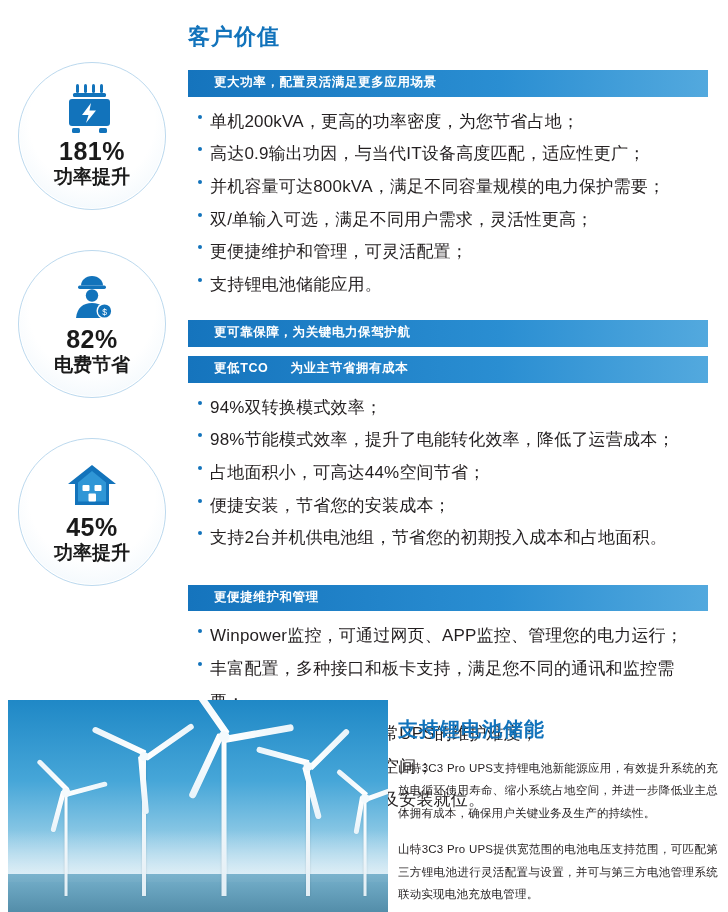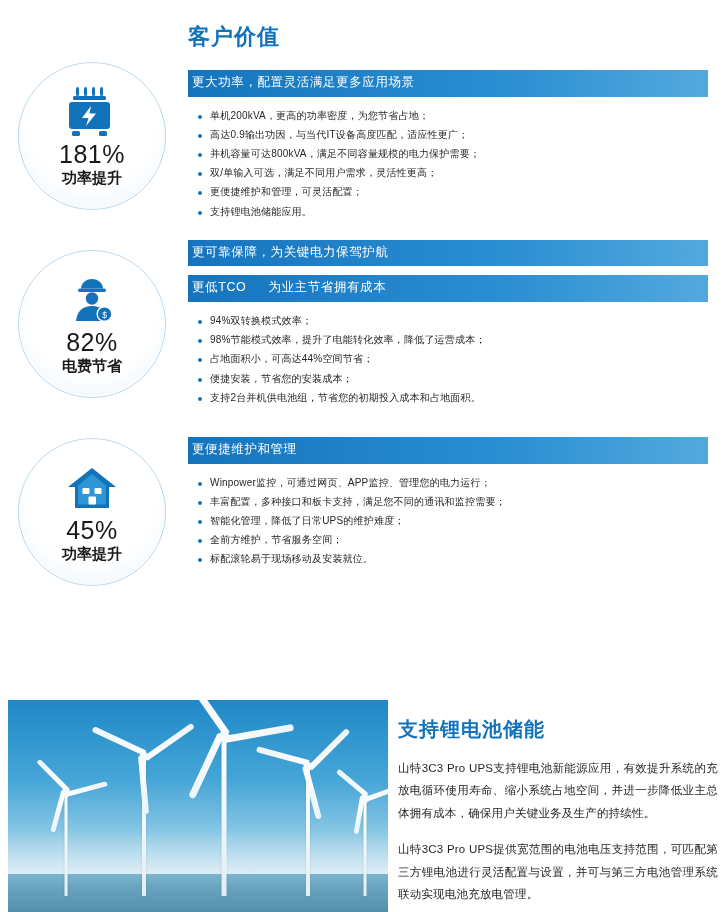--- a/index.html
+++ b/index.html
@@ -44,27 +44,27 @@
   }
   .badge .icon-wrap {
     height: 52px;
     display: flex;
     align-items: flex-end;
     justify-content: center;
     margin-bottom: 4px;
   }
   .badge .pct {
     font-size: 25px;
-    font-weight: normal;
+    font-weight: bold;
     color: #1a1a1a;
     line-height: 1.05;
     letter-spacing: 0.5px;
   }
   .badge .blabel {
-    font-size: 15px;
+    font-size: 19px;
     font-weight: bold;
     color: #1a1a1a;
     line-height: 1.3;
     margin-top: 1px;
   }
 
   
   .content {
     position: absolute;
     left: 188px;
@@ -75,38 +75,38 @@
     font-size: 22px;
     font-weight: bold;
     color: #1273bb;
     letter-spacing: 1px;
     margin: 0 0 18px 0;
   }
   .sec-head {
     background: linear-gradient(to right, #1574bd 0%, #2a8ed2 60%, #53a9de 100%);
     color: #ffffff;
     font-size: 12.5px;
-    font-weight: normal;
-    padding: 5px 10px 6px 4px;
+    font-weight: bold;
+    padding: 5px 10px 6px 26px;
     letter-spacing: 0.6px;
     margin-bottom: 9px;
     line-height: 1.25;
   }
   .sec-head .tco-gap {
     display: inline-block;
     width: 22px;
   }
   ul.bullets {
     list-style: none;
     margin: 0 0 16px 0;
     padding: 0 0 0 10px;
   }
   ul.bullets li {
     position: relative;
-    font-size: 10px;
+    font-size: 17px;
     line-height: 1.92;
     color: #231f20;
     padding-left: 12px;
     letter-spacing: 0.2px;
   }
   ul.bullets li:before {
     content: "";
     position: absolute;
     left: 0;
     top: 9px;

